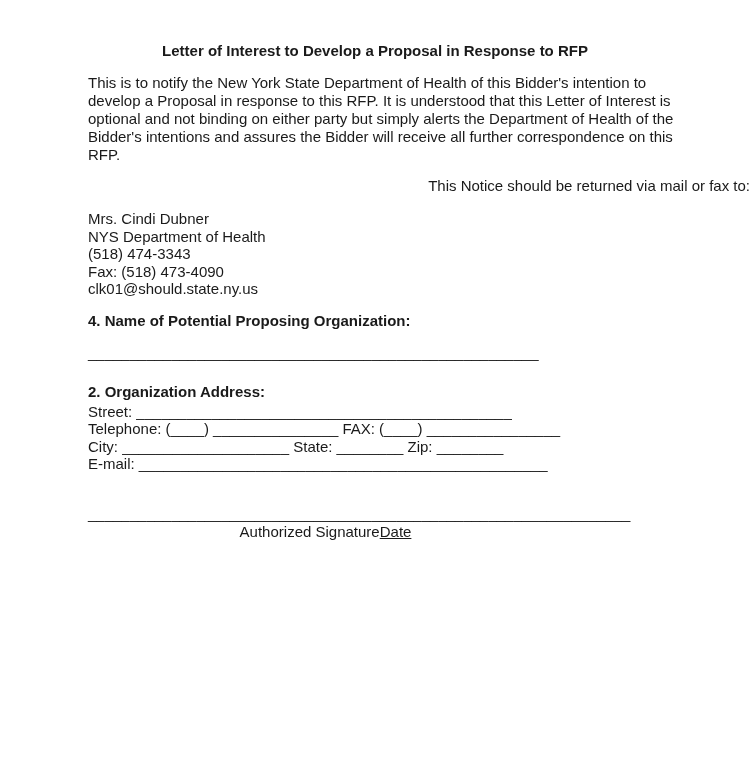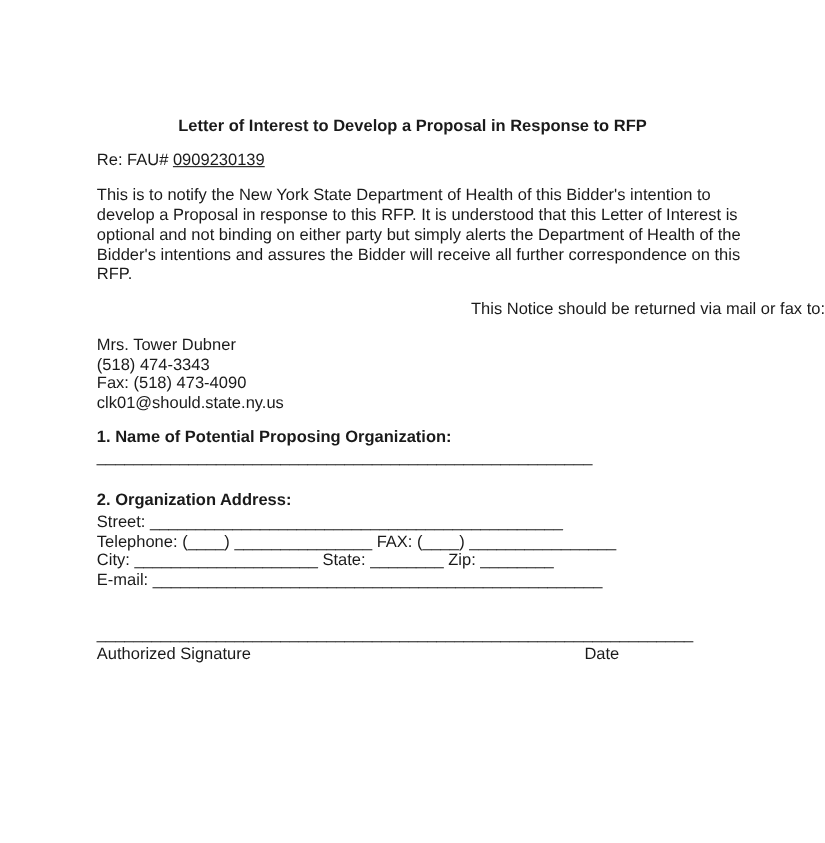--- a/index.html
+++ b/index.html
@@ -6,73 +6,70 @@
   .page {
     position: relative;
     width: 750px;
     height: 766px;
     box-sizing: border-box;
     background: #ffffff;
     color: #1a1a1a;
     font-family: "Liberation Sans", "DejaVu Sans", sans-serif;
     font-size: 15px;
     line-height: 18px;
-    padding: 106px 0 0 88px;
+    padding: 42px 0 0 88px;
     overflow: hidden;
   }
   .title {
     width: 574px;
     text-align: center;
     font-weight: bold;
     font-size: 15px;
     margin: 0;
   }
   .re-line { margin-top: 13px; }
   .re-number { text-decoration: underline; }
   .intro { width: 592px; margin: 14px 0 0 0; }
   .notice-line { margin-top: 13px; text-align: right; }
   .contact-block { margin-top: 15px; line-height: 17.5px; }
   .section-heading { font-weight: bold; margin: 0; font-size: 15px; }
   .s1-heading { margin-top: 14px; }
-  .s1-blank { white-space: nowrap; }
+  .s1-blank { margin-top: 14px; white-space: nowrap; }
   .s2-heading { margin-top: 21px; }
   .fields-block { margin-top: 2px; line-height: 17.5px; }
   .field-line { white-space: nowrap; }
   .sig-rule { margin-top: 32px; white-space: nowrap; }
   .sig-row {
     width: 542px;
     display: flex;
-    justify-content: space-between;
+    justify-content: center;
   }
-  .date-label { margin-right: 67px; }
+  .date-label { margin-right: 67px; text-decoration: underline; }
 </style>
 </head>
 <body>
 
 <div class="page">
 
   <h1 class="title">Letter of Interest to Develop a Proposal in Response to RFP</h1>
 
-  <div class="re-line">
-    <span>Re: FAU#</span>
-    <span class="re-number">0909230139</span>
-  </div>
 
   <p class="intro">This is to notify the New York State Department of Health of this Bidder's intention to develop a Proposal in response to this RFP. It is understood that this Letter of Interest is optional and not binding on either party but simply alerts the Department of Health of the Bidder's intentions and assures the Bidder will receive all further correspondence on this RFP.</p>
 
   <div class="notice-line">This Notice should be returned via mail or fax to:</div>
 
   <div class="contact-block">
-    <div>Mrs. Tower Dubner</div>
+    <div>Mrs. Cindi Dubner</div>
+    <div>NYS Department of Health</div>
     <div>(518) 474-3343</div>
     <div>Fax: (518) 473-4090</div>
     <div>clk01@should.state.ny.us</div>
   </div>
 
-  <div class="section-heading s1-heading">1. Name of Potential Proposing Organization:</div>
+  <div class="section-heading s1-heading">4. Name of Potential Proposing Organization:</div>
 
   <div class="s1-blank">______________________________________________________</div>
 
   <div class="section-heading s2-heading">2. Organization Address:</div>
 
   <div class="fields-block">
     <div class="field-line">
       <span>Street:</span>
       <span>_____________________________________________</span>
     </div>

